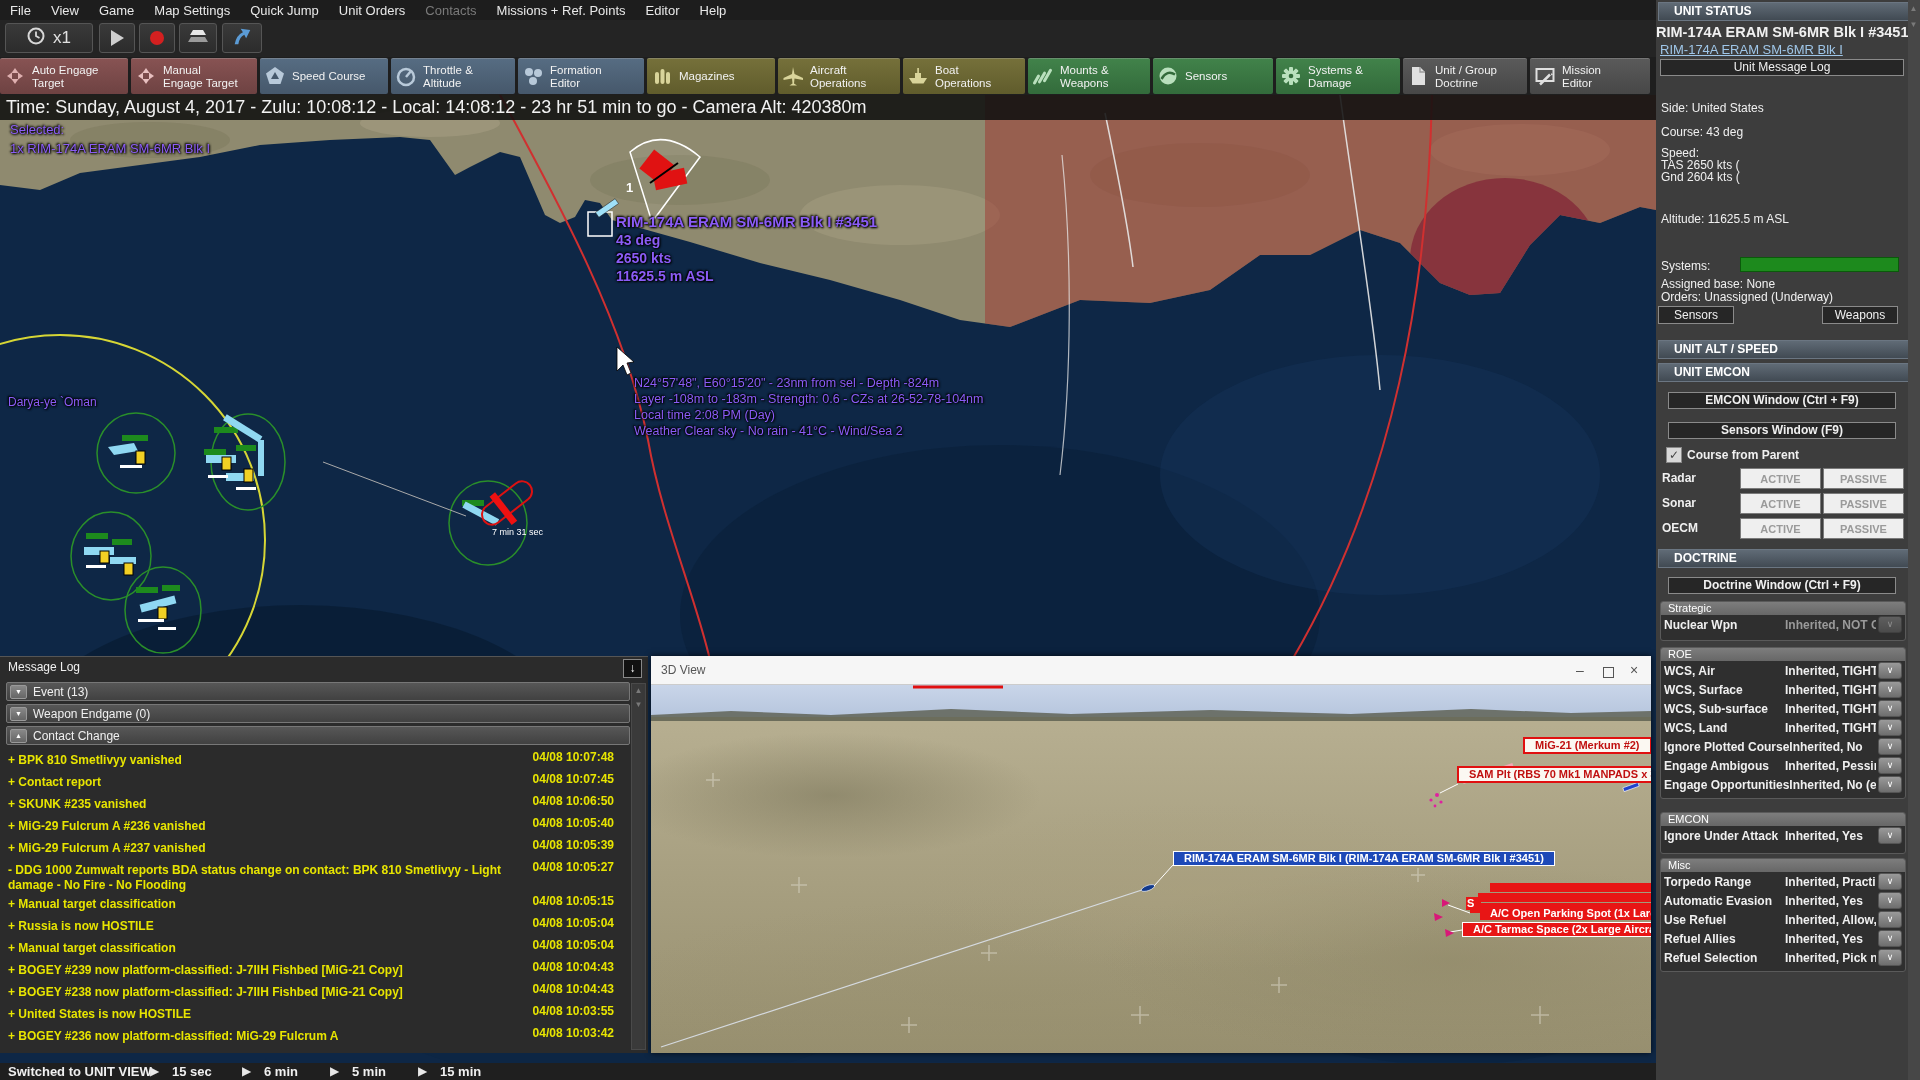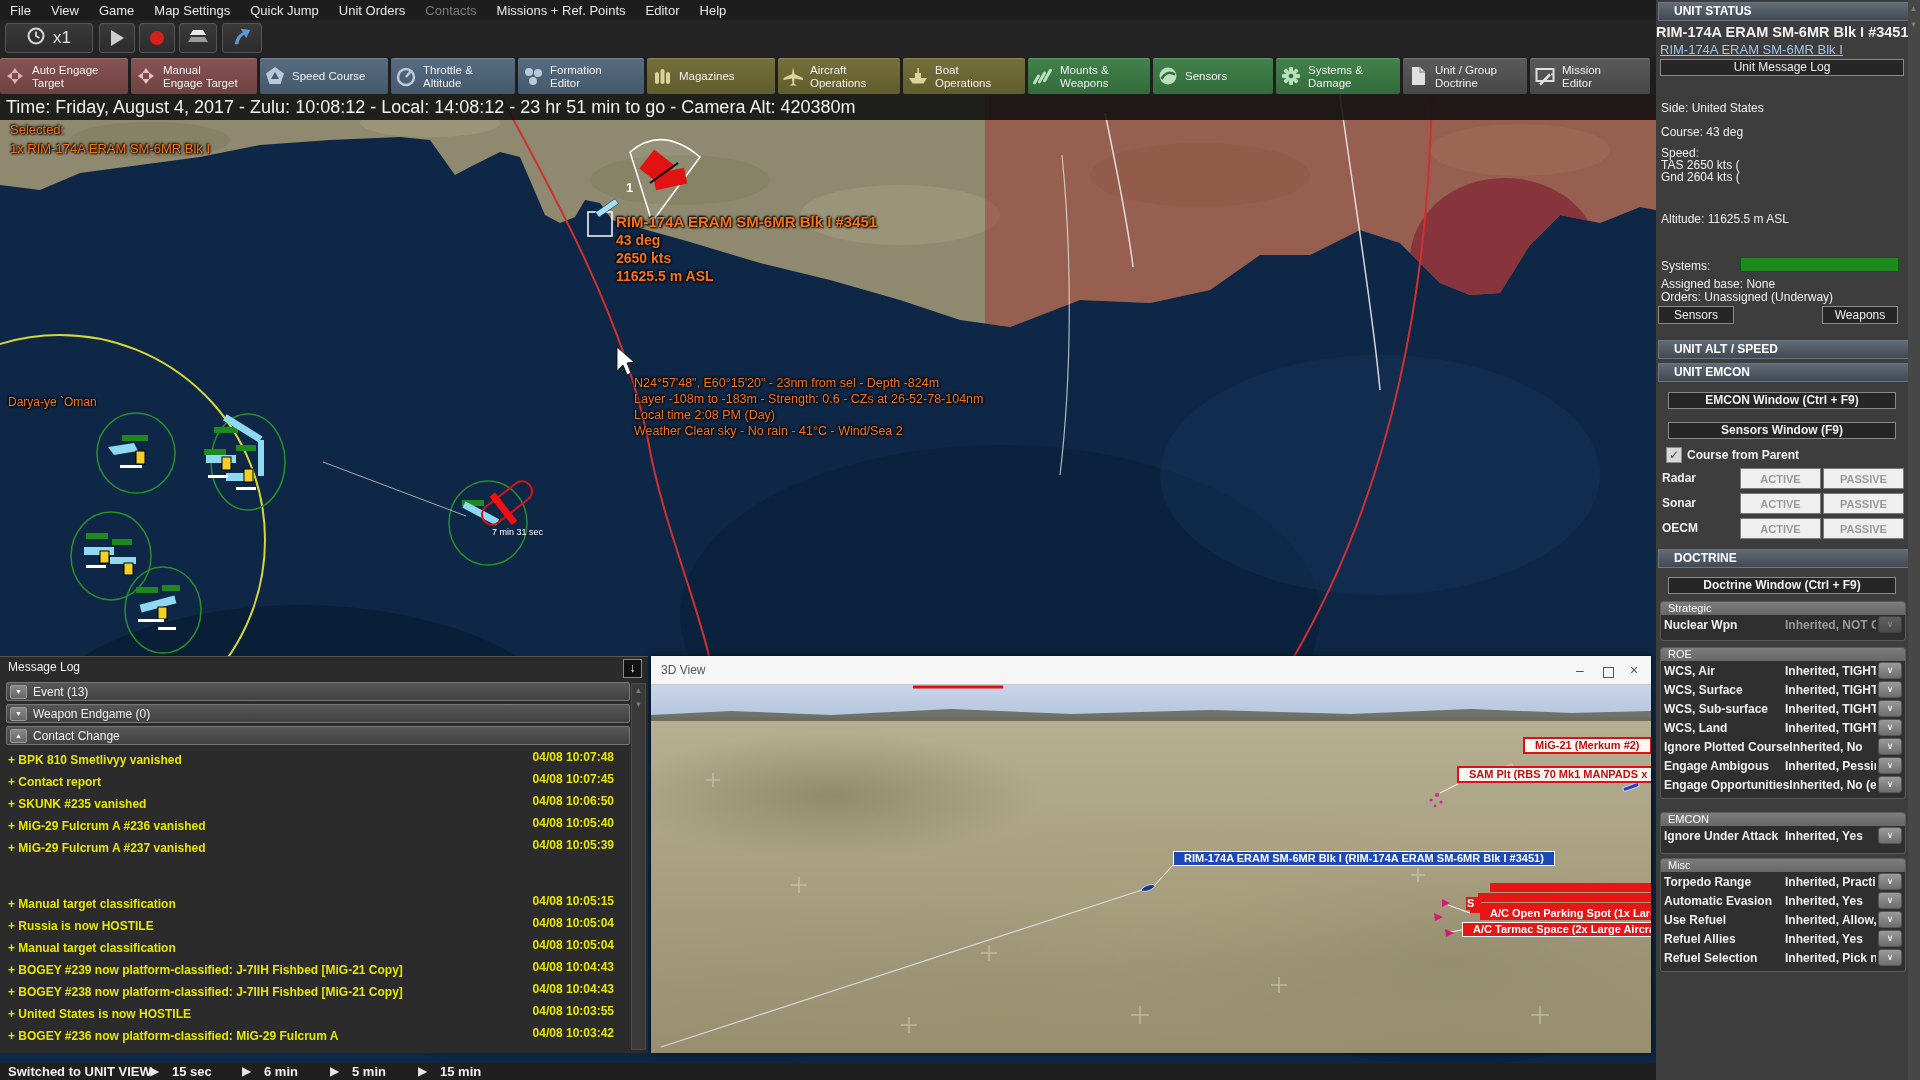--- a/index.html
+++ b/index.html
@@ -20,21 +20,21 @@
   .rbtn .rlb{color:#f2f2f2;font-size:11.5px;line-height:12.5px;white-space:pre-line}
   .rbtn .ric{width:24px;height:24px;margin-right:4px;flex:0 0 24px}
   .rbtn.red{background:linear-gradient(#875353,#6e4242)}
   .rbtn.blue{background:linear-gradient(#566c82,#46586b)}
   .rbtn.olive{background:linear-gradient(#75703a,#605c2c)}
   .rbtn.green{background:linear-gradient(#41824a,#336b3b)}
   .rbtn.gray{background:linear-gradient(#5a5a5a,#474747)}
   
   #timebar{position:absolute;left:0;top:95px;width:1656px;height:25px;background:rgba(16,16,16,.88);color:#f2f2f2;
     font-size:18px;line-height:25px;padding-left:6px;box-sizing:border-box;white-space:nowrap}
-  .maptext{color:#f97316;text-shadow:0 0 3px #000,1px 1px 2px #000,-1px -1px 2px #000}
+  .maptext{color:#8b5cf6;text-shadow:0 0 3px #000,1px 1px 2px #000,-1px -1px 2px #000}
   
   #map{position:absolute;left:0;top:95px;width:1656px;height:968px;background:#0e2746;overflow:hidden}
   #map svg{position:absolute;left:0;top:0}
   #selblock{left:10px;top:25px;font-size:13px;line-height:19px}
   #sealabel{left:8px;top:300px;font-size:12px}
   #callout{left:616px;top:118px;font-size:14px;font-weight:bold;line-height:18px}
   #callout .cname{font-size:15px}
   #cursorinfo{left:634px;top:280px;font-size:12.5px;line-height:16px;font-weight:normal}
   
   #msglog{position:absolute;left:0;top:656px;width:648px;height:397px;background:#2b2b2b;border-top:1px solid #555;box-sizing:border-box}
@@ -390,21 +390,21 @@
     <div>11625.5 m ASL</div>
   </div>
   <div class="abs maptext" id="cursorinfo">
     <div>N24°57'48", E60°15'20" - 23nm from sel - Depth -824m</div>
     <div>Layer -108m to -183m - Strength: 0.6 - CZs at 26-52-78-104nm</div>
     <div>Local time 2:08 PM (Day)</div>
     <div>Weather Clear sky - No rain - 41°C - Wind/Sea 2</div>
   </div>
 </div>
 
-<div id="timebar">Time: Friday, August 4, 2017 - Zulu: 10:08:12 - Local: 14:08:12 - 23 hr 51 min to go -  Camera Alt: 420380m</div>
+<div id="timebar">Time: Sunday, August 4, 2017 - Zulu: 10:08:12 - Local: 14:08:12 - 23 hr 51 min to go -  Camera Alt: 420380m</div>
 
 <div id="msglog">
   <div id="mlheader">Message Log</div>
   <div id="mldl">↓</div>
   <div class="mlgroup" style="top:25px">
     <span class="mlg-btn">▼</span>
     <span>Event (13)</span>
   </div>
   <div class="mlgroup" style="top:47px">
     <span class="mlg-btn">▼</span>
@@ -426,20 +426,24 @@
       <span class="mltext">+ SKUNK #235 vanished</span>
       <span class="mltime">04/08 10:06:50</span>
     </div>
   <div class="mlrow" style="top:158px;height:22px">
       <span class="mltext">+ MiG-29 Fulcrum A #236 vanished</span>
       <span class="mltime">04/08 10:05:40</span>
     </div>
   <div class="mlrow" style="top:180px;height:22px">
       <span class="mltext">+ MiG-29 Fulcrum A #237 vanished</span>
       <span class="mltime">04/08 10:05:39</span>
+    </div>
+  <div class="mlrow" style="top:202px;height:34px">
+      <span class="mltext">- DDG 1000 Zumwalt reports BDA status change on contact: BPK 810 Smetlivyy - Light damage - No Fire - No Flooding</span>
+      <span class="mltime">04/08 10:05:27</span>
     </div>
   <div class="mlrow" style="top:236px;height:22px">
       <span class="mltext">+ Manual target classification</span>
       <span class="mltime">04/08 10:05:15</span>
     </div>
   <div class="mlrow" style="top:258px;height:22px">
       <span class="mltext">+ Russia is now HOSTILE</span>
       <span class="mltime">04/08 10:05:04</span>
     </div>
   <div class="mlrow" style="top:280px;height:22px">

